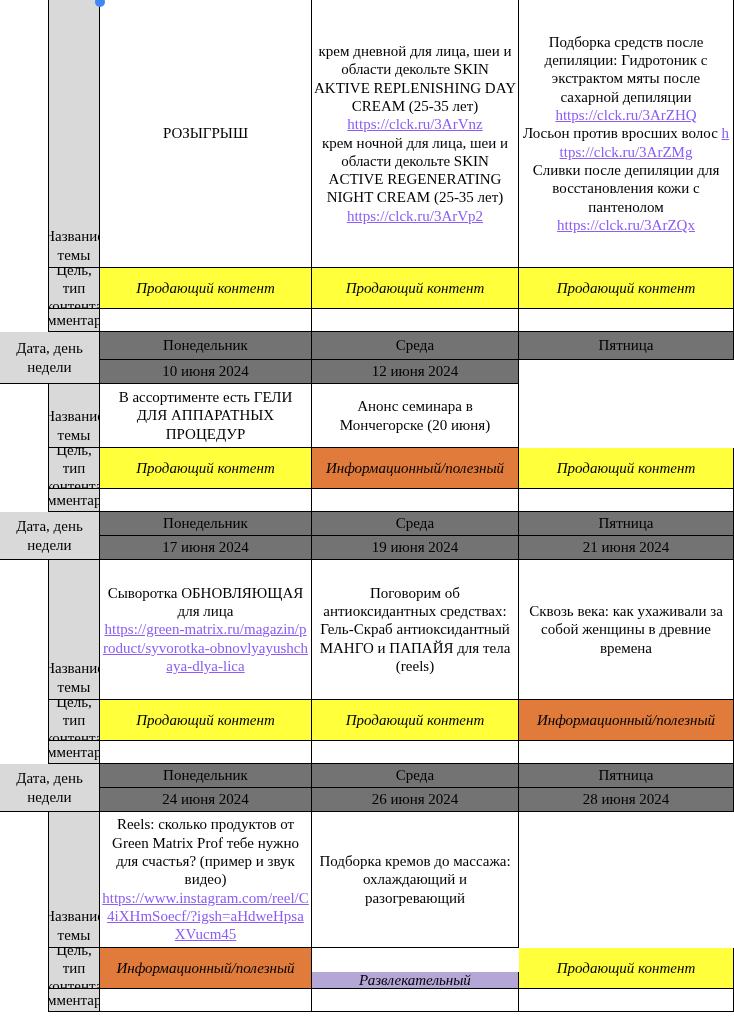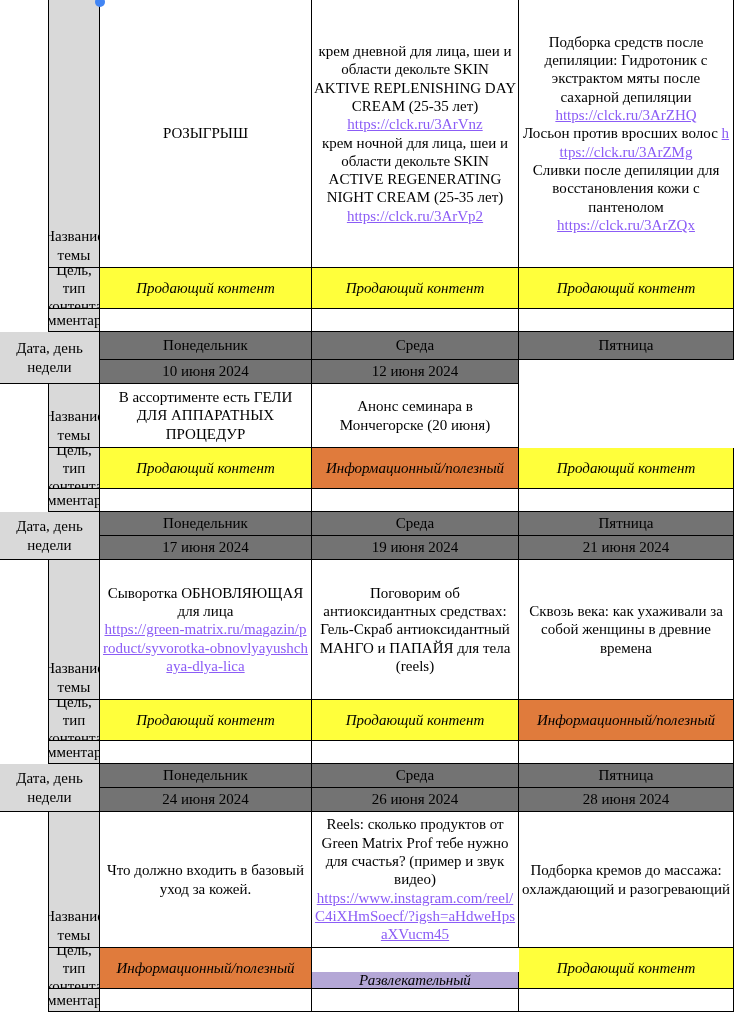--- a/index.html
+++ b/index.html
@@ -141,23 +141,20 @@
     <div class="cell day">Среда</div>
     <div class="cell day">Пятница</div>
     <div class="cell day">24 июня 2024</div>
     <div class="cell day">26 июня 2024</div>
     <div class="cell day">28 июня 2024</div>
   </div>
 
   <div class="row" style="height:136px">
     <div class="cell label label-bottom">Название темы</div>
     <div class="cell topic">
-        <div class="para"><span>Что должно входить в базовый уход за кожей.</span></div>
-      </div>
-    <div class="cell topic">
         <div class="para"><span>Reels: сколько продуктов от Green Matrix Prof тебе нужно для счастья? (пример и звук видео)</span></div>
         <div class="para"><a class="lnk" href="#">https://www.instagram.com/reel/C4iXHmSoecf/?igsh=aHdweHpsaXVucm45</a></div>
       </div>
     <div class="cell topic">
         <div class="para"><span>Подборка кремов до массажа: охлаждающий и разогревающий</span></div>
       </div>
   </div>
 
   <div class="row" style="height:41px">
     <div class="cell label">Цель, тип контента</div>

